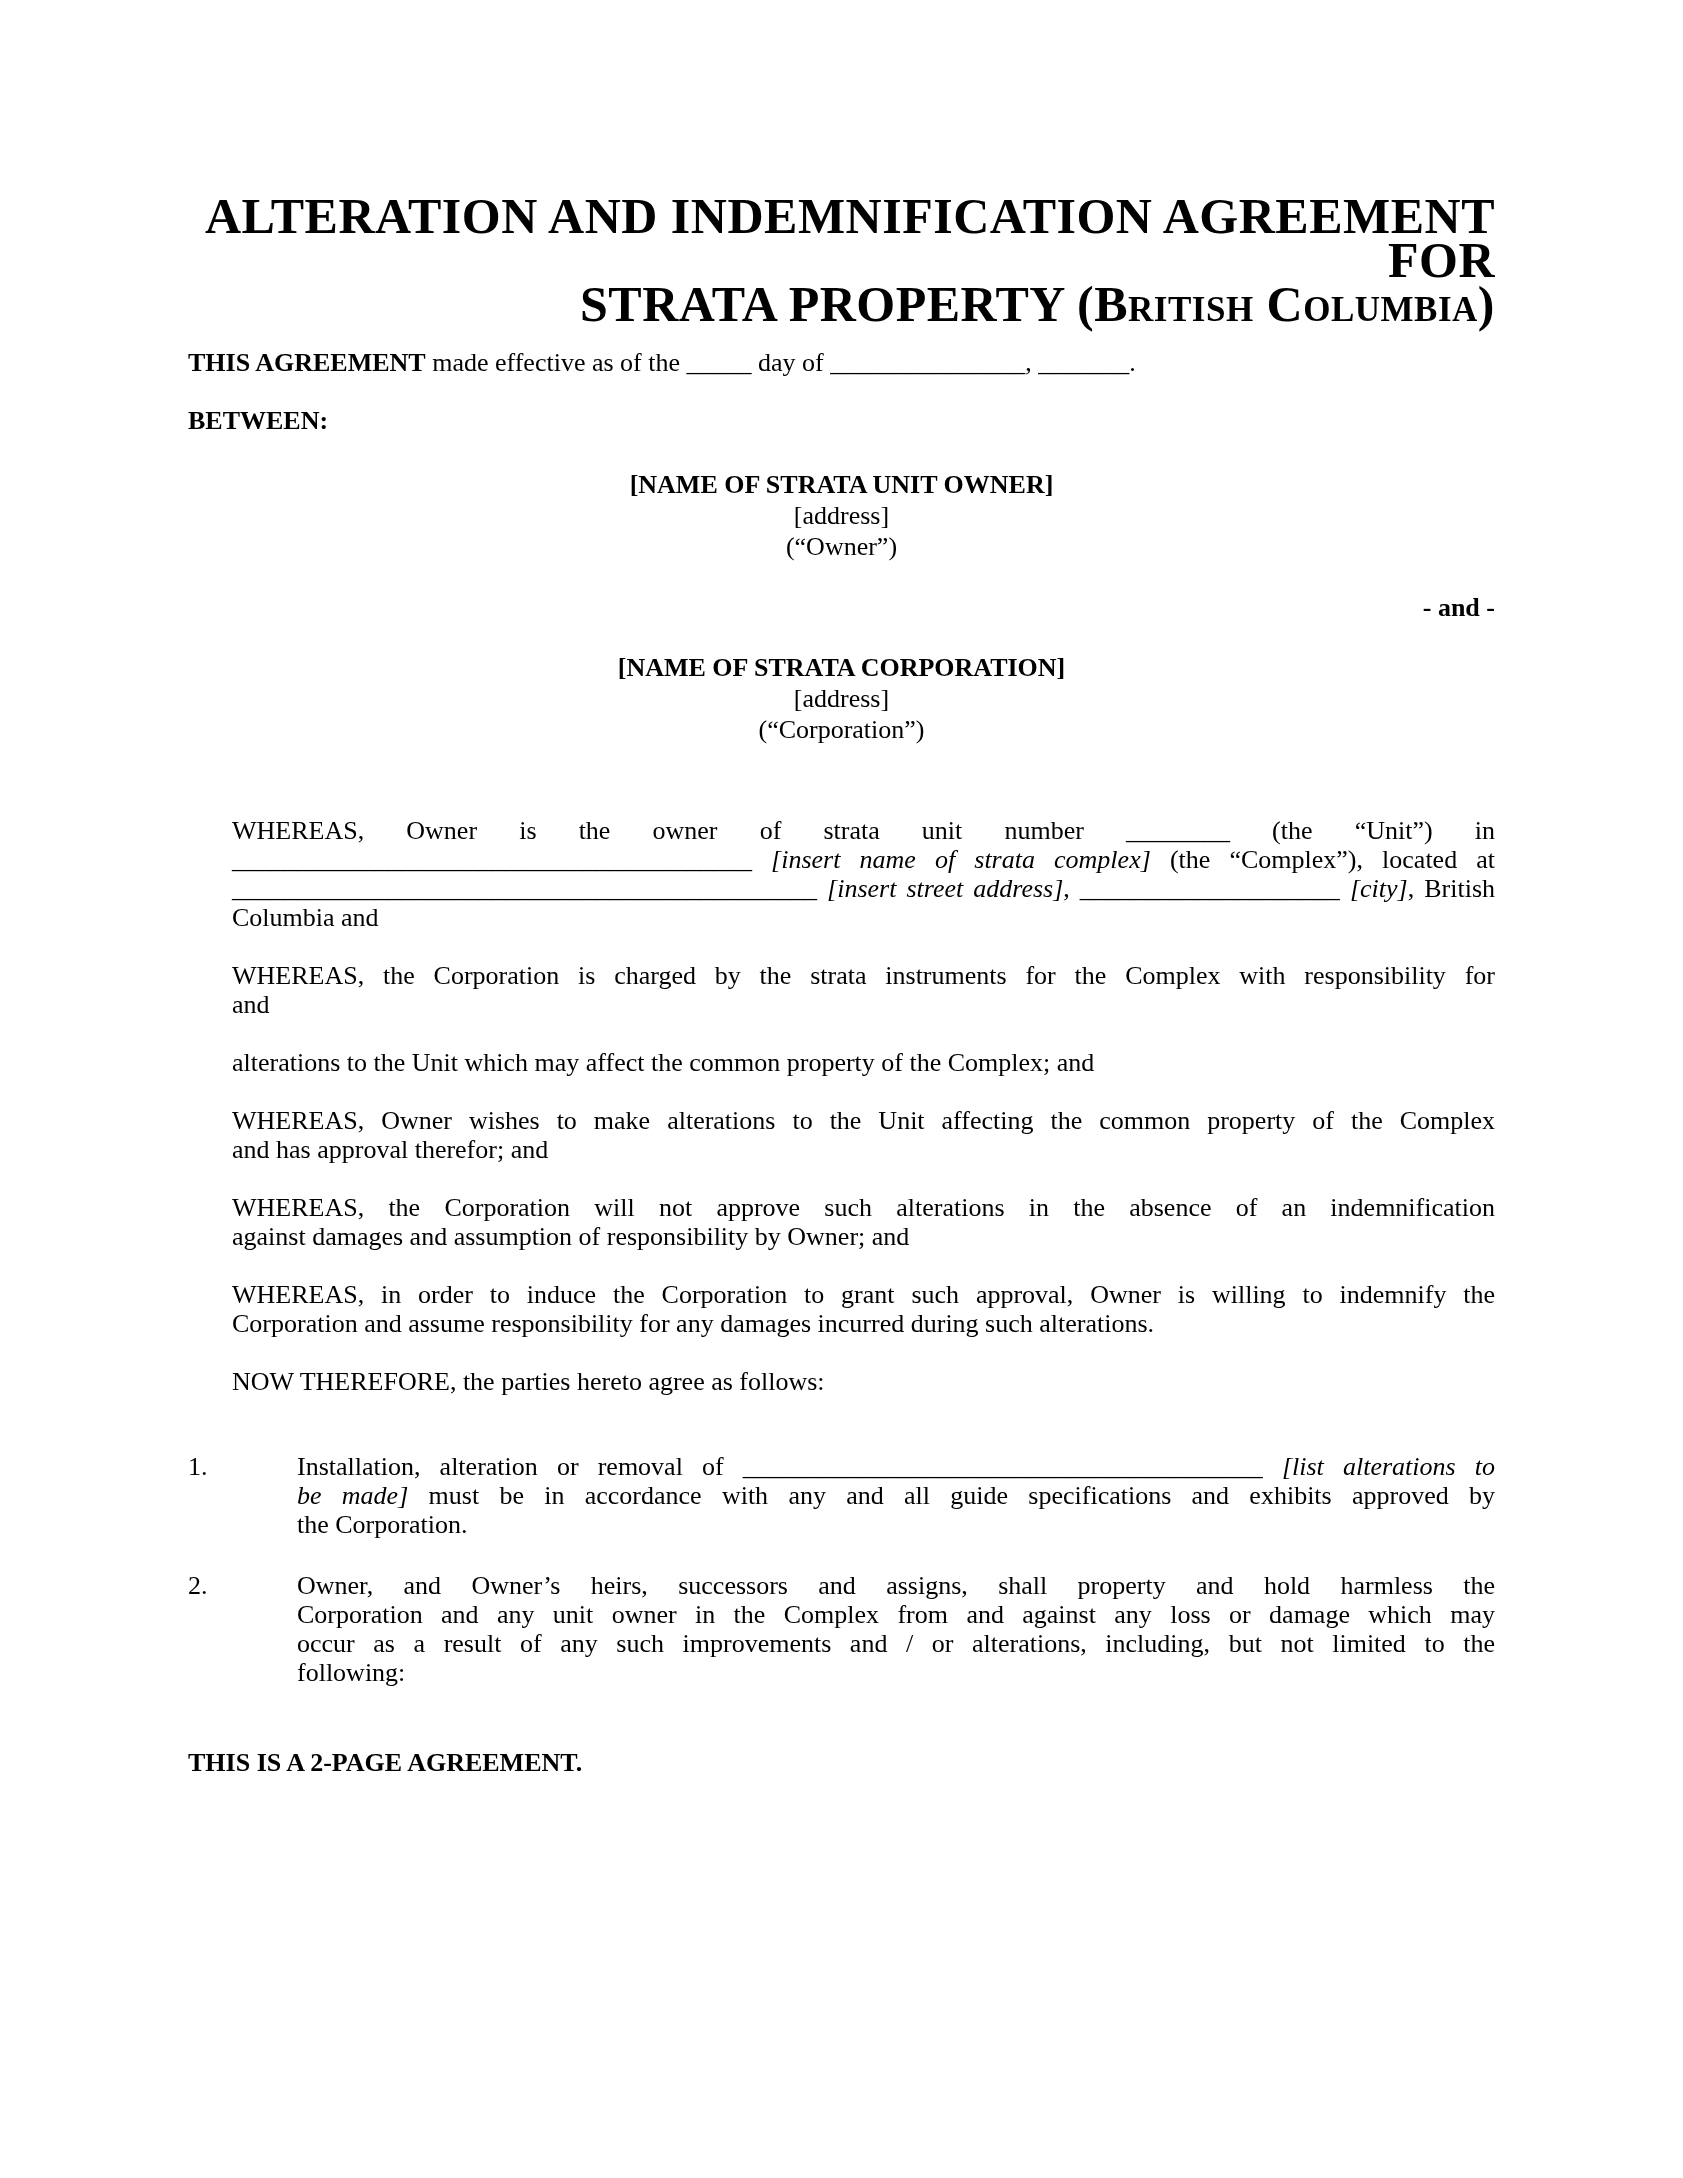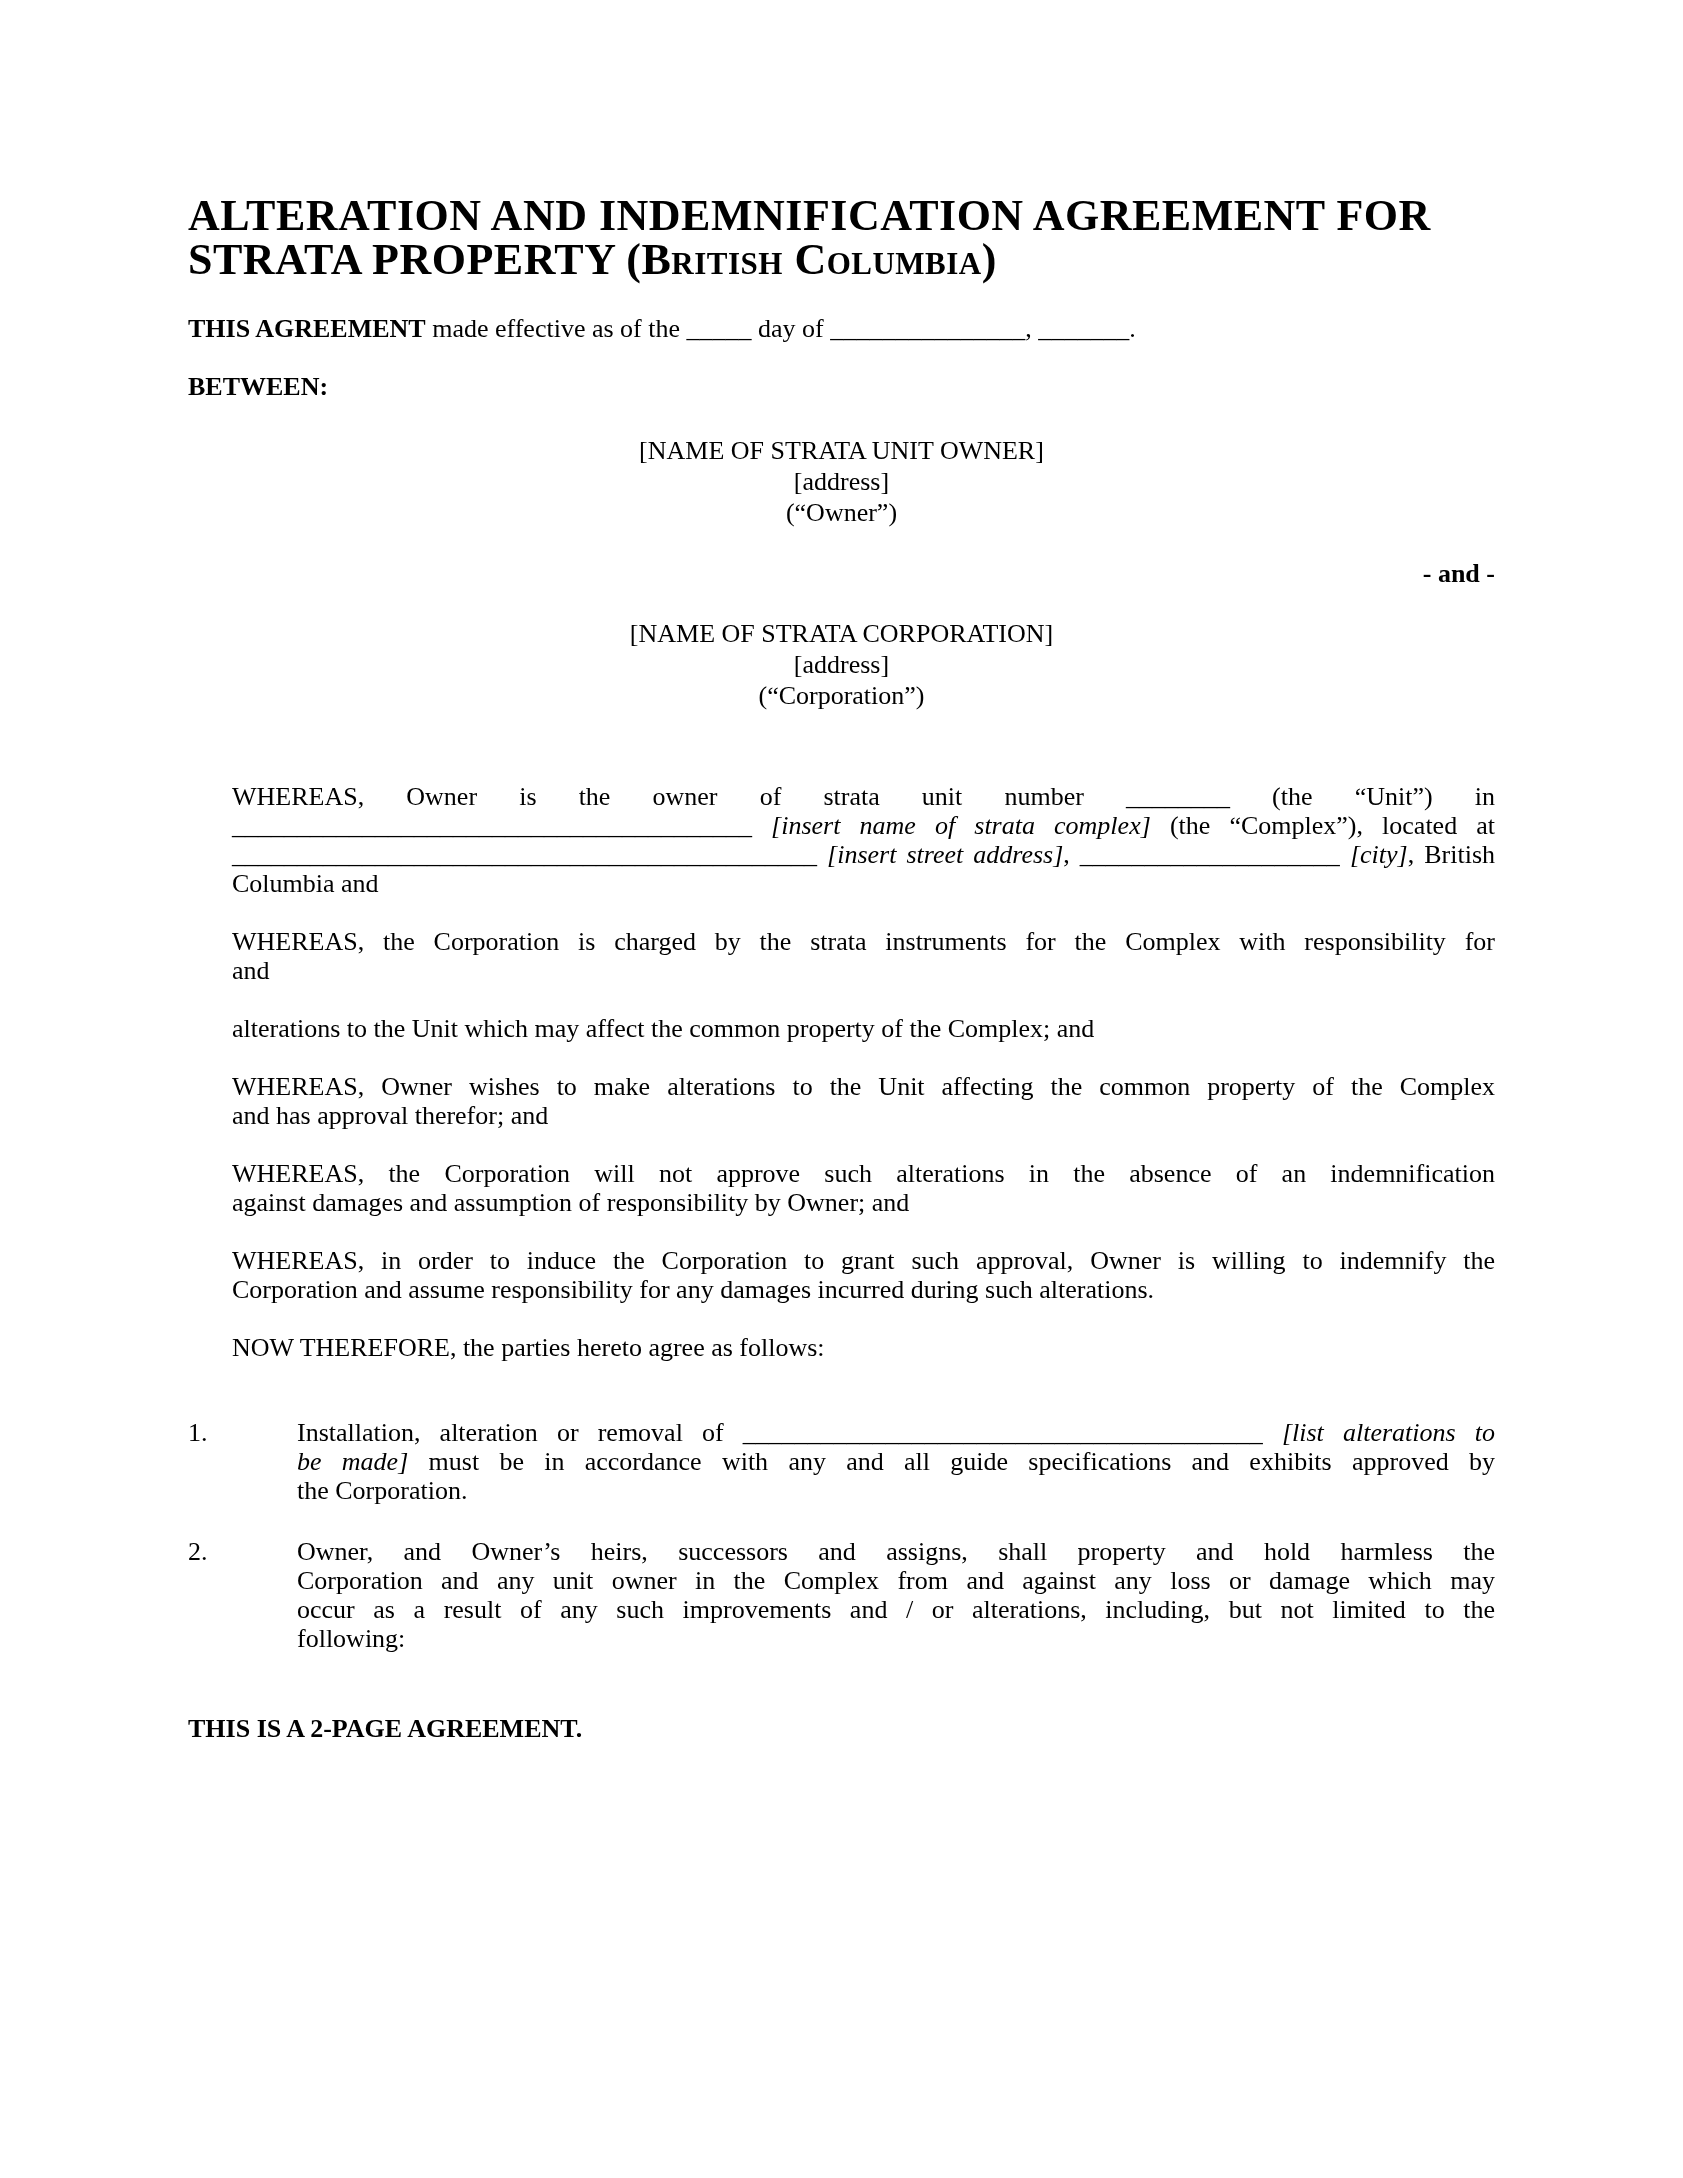--- a/index.html
+++ b/index.html
@@ -3,29 +3,29 @@
 <meta charset="utf-8">
 <style>
   html,body{margin:0;padding:0;background:#ffffff;}
   .page{
     width:1683px;height:2178px;box-sizing:border-box;
     padding:194px 188px 0 188px;background:#ffffff;color:#000;
     font-family:"Liberation Serif", serif;
     font-size:26px;line-height:29px;
   }
   .title{
-    text-align:left;font-weight:bold;
-    font-size:44px;line-height:44px;
-    margin-bottom:32px;letter-spacing:0.5px;
+    text-align:right;font-weight:bold;
+    font-size:50px;line-height:44px;
+    margin-bottom:22px;letter-spacing:0.5px;
   }
   .sc{font-variant:small-caps;}
   .intro{margin:0 0 29px 0;}
   .between{margin:0 0 34px 0;font-weight:bold;}
   .party{text-align:center;line-height:31px;margin-bottom:31px;}
-  .party .pname{font-weight:normal;}
+  .party .pname{font-weight:bold;}
   .andsep{text-align:right;font-weight:bold;margin-bottom:30px;}
   .corp{margin-bottom:71px;}
   .b{font-weight:bold;}
   .i{font-style:italic;}
   .ln{white-space:normal;}
   .j{text-align:justify;text-align-last:justify;}
   .para{margin-bottom:29px;margin-left:44px;}
   .li{display:flex;margin-bottom:32px;}
   .num{flex:0 0 109px;width:109px;}
   .litext{flex:1;min-width:0;}

